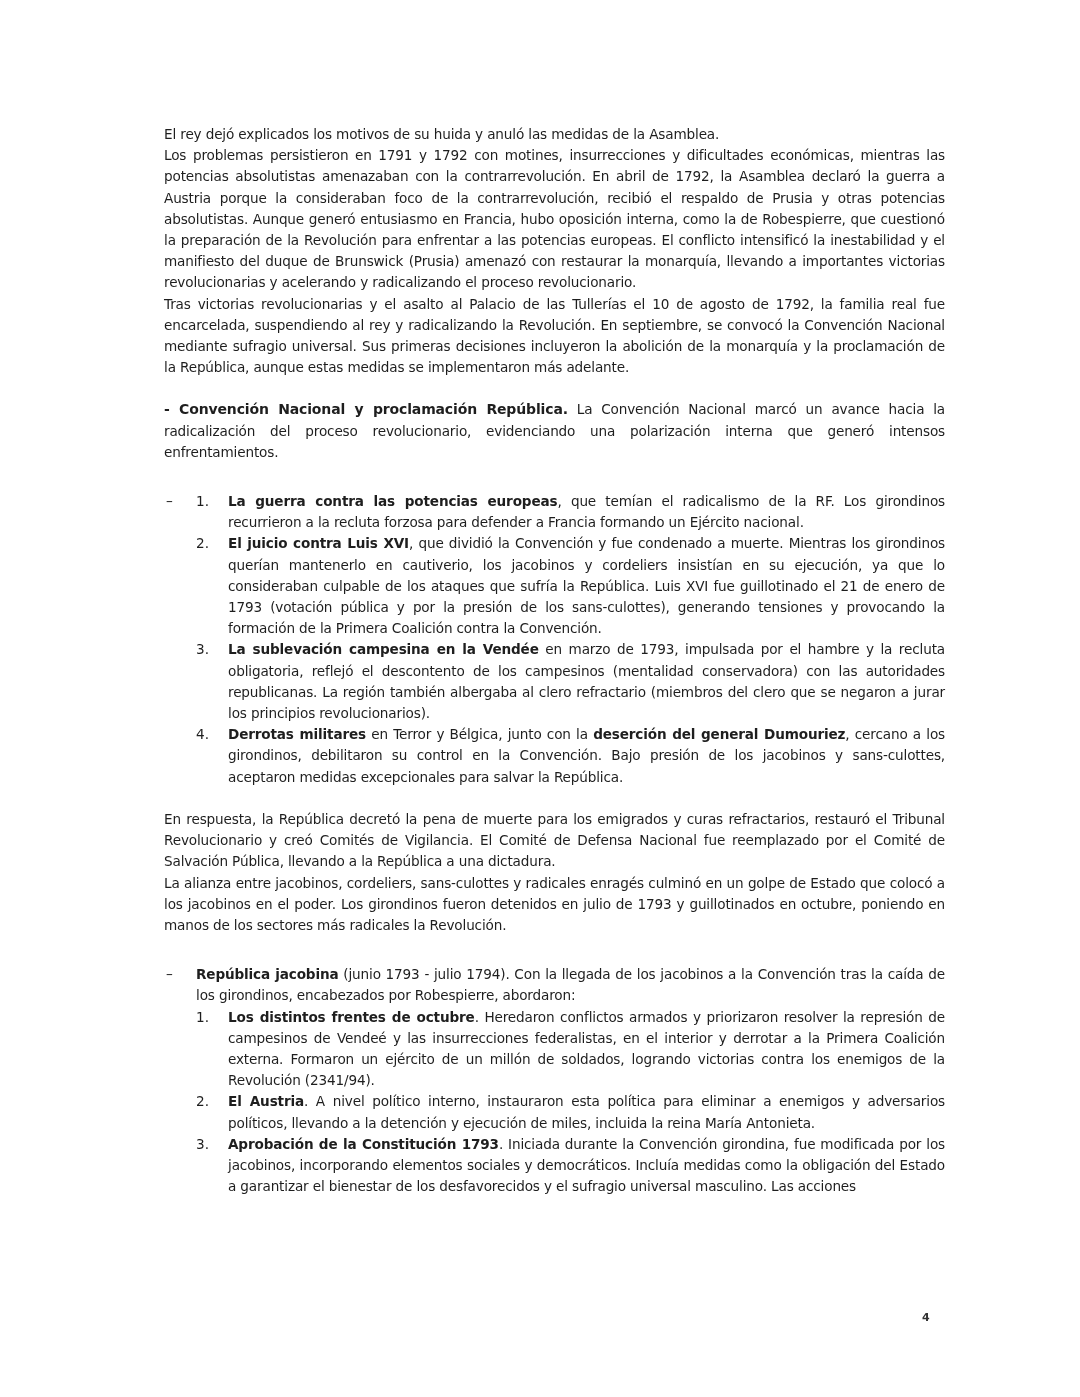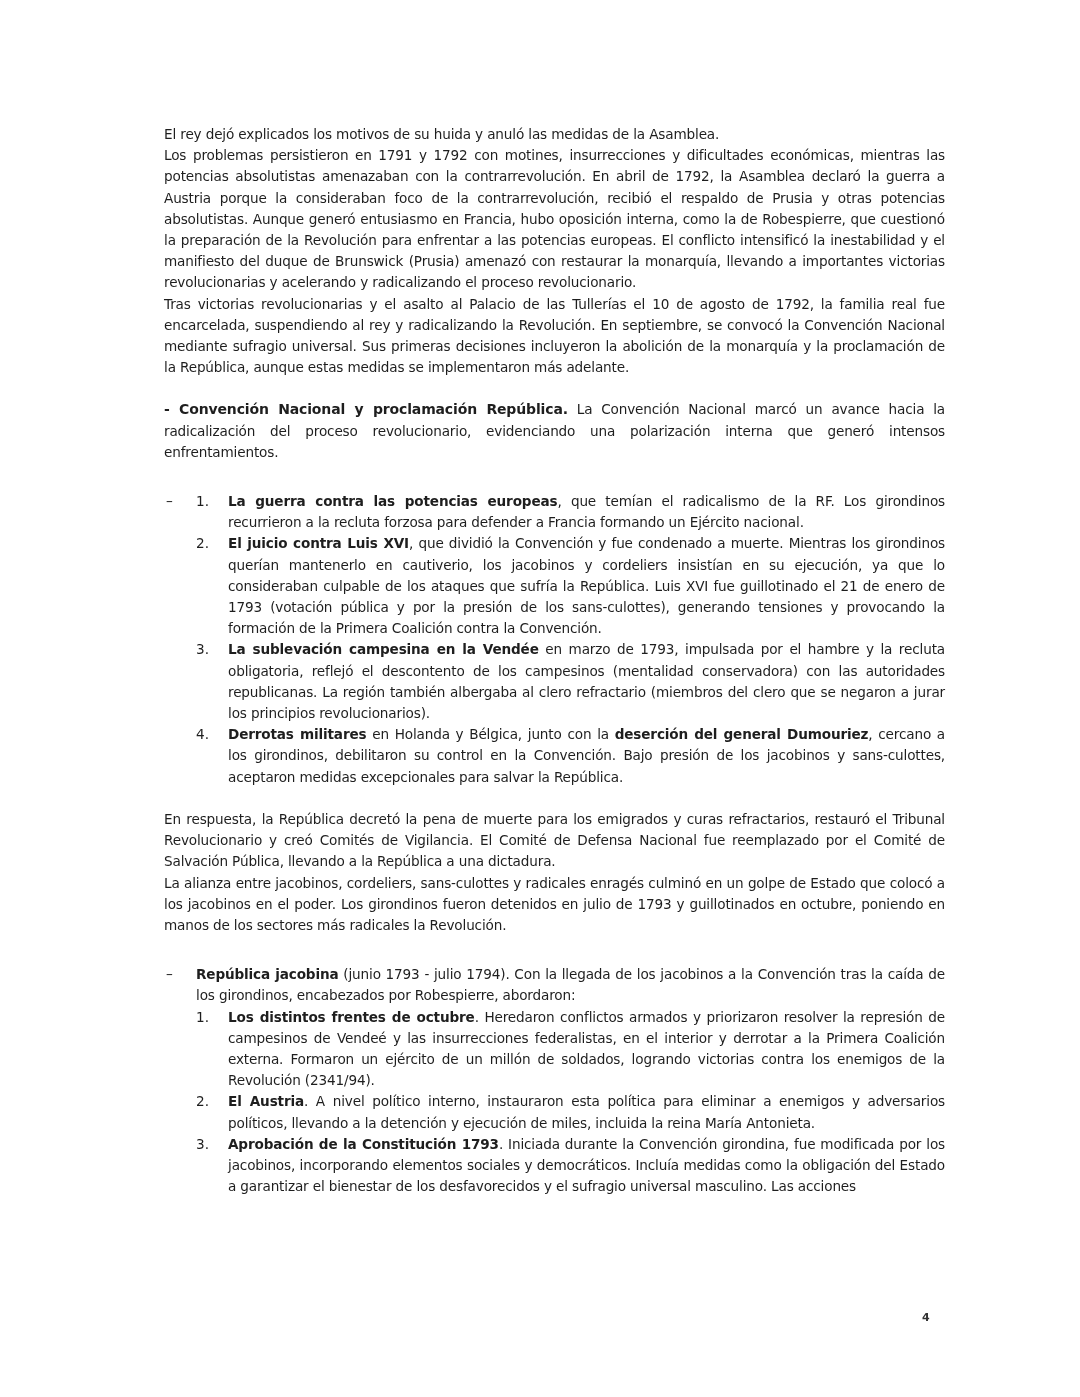--- a/index.html
+++ b/index.html
@@ -55,21 +55,21 @@
       <li>
         <span class="n">2.</span>
         <p class="p last-left"><b>El juicio contra Luis XVI</b><span>, que dividió la Convención y fue condenado a muerte. Mientras los girondinos querían mantenerlo en cautiverio, los jacobinos y cordeliers insistían en su ejecución, ya que lo consideraban culpable de los ataques que sufría la República. Luis XVI fue guillotinado el 21 de enero de 1793 (votación pública y por la presión de los sans-culottes), generando tensiones y provocando la formación de la Primera Coalición contra la Convención.</span></p>
       </li>
       <li>
         <span class="n">3.</span>
         <p class="p last-left"><b>La sublevación campesina en la Vendée</b><span> en marzo de 1793, impulsada por el hambre y la recluta obligatoria, reflejó el descontento de los campesinos (mentalidad conservadora) con las autoridades republicanas. La región también albergaba al clero refractario (miembros del clero que se negaron a jurar los principios revolucionarios).</span></p>
       </li>
       <li>
         <span class="n">4.</span>
-        <p class="p last-left"><b>Derrotas militares</b><span> en Holanda y Bélgica, junto con la </span><b>deserción del general Dumouriez</b><span>, cercano a los girondinos, debilitaron su control en la Convención. Bajo presión de los jacobinos y sans-culottes, aceptaron medidas excepcionales para salvar la República.</span></p>
+        <p class="p last-left"><b>Derrotas militares</b><span> en Terror y Bélgica, junto con la </span><b>deserción del general Dumouriez</b><span>, cercano a los girondinos, debilitaron su control en la Convención. Bajo presión de los jacobinos y sans-culottes, aceptaron medidas excepcionales para salvar la República.</span></p>
       </li>
     </ol>
   </div>
 
   <div class="gap-md"></div>
 
   <p class="p last-left">En respuesta, la República decretó la pena de muerte para los emigrados y curas refractarios, restauró el Tribunal Revolucionario y creó Comités de Vigilancia. El Comité de Defensa Nacional fue reemplazado por el Comité de Salvación Pública, llevando a la República a una dictadura.</p>
   <p class="p last-left">La alianza entre jacobinos, cordeliers, sans-culottes y radicales enragés culminó en un golpe de Estado que colocó a los jacobinos en el poder. Los girondinos fueron detenidos en julio de 1793 y guillotinados en octubre, poniendo en manos de los sectores más radicales la Revolución.</p>
 
   <div class="gap-lg"></div>

